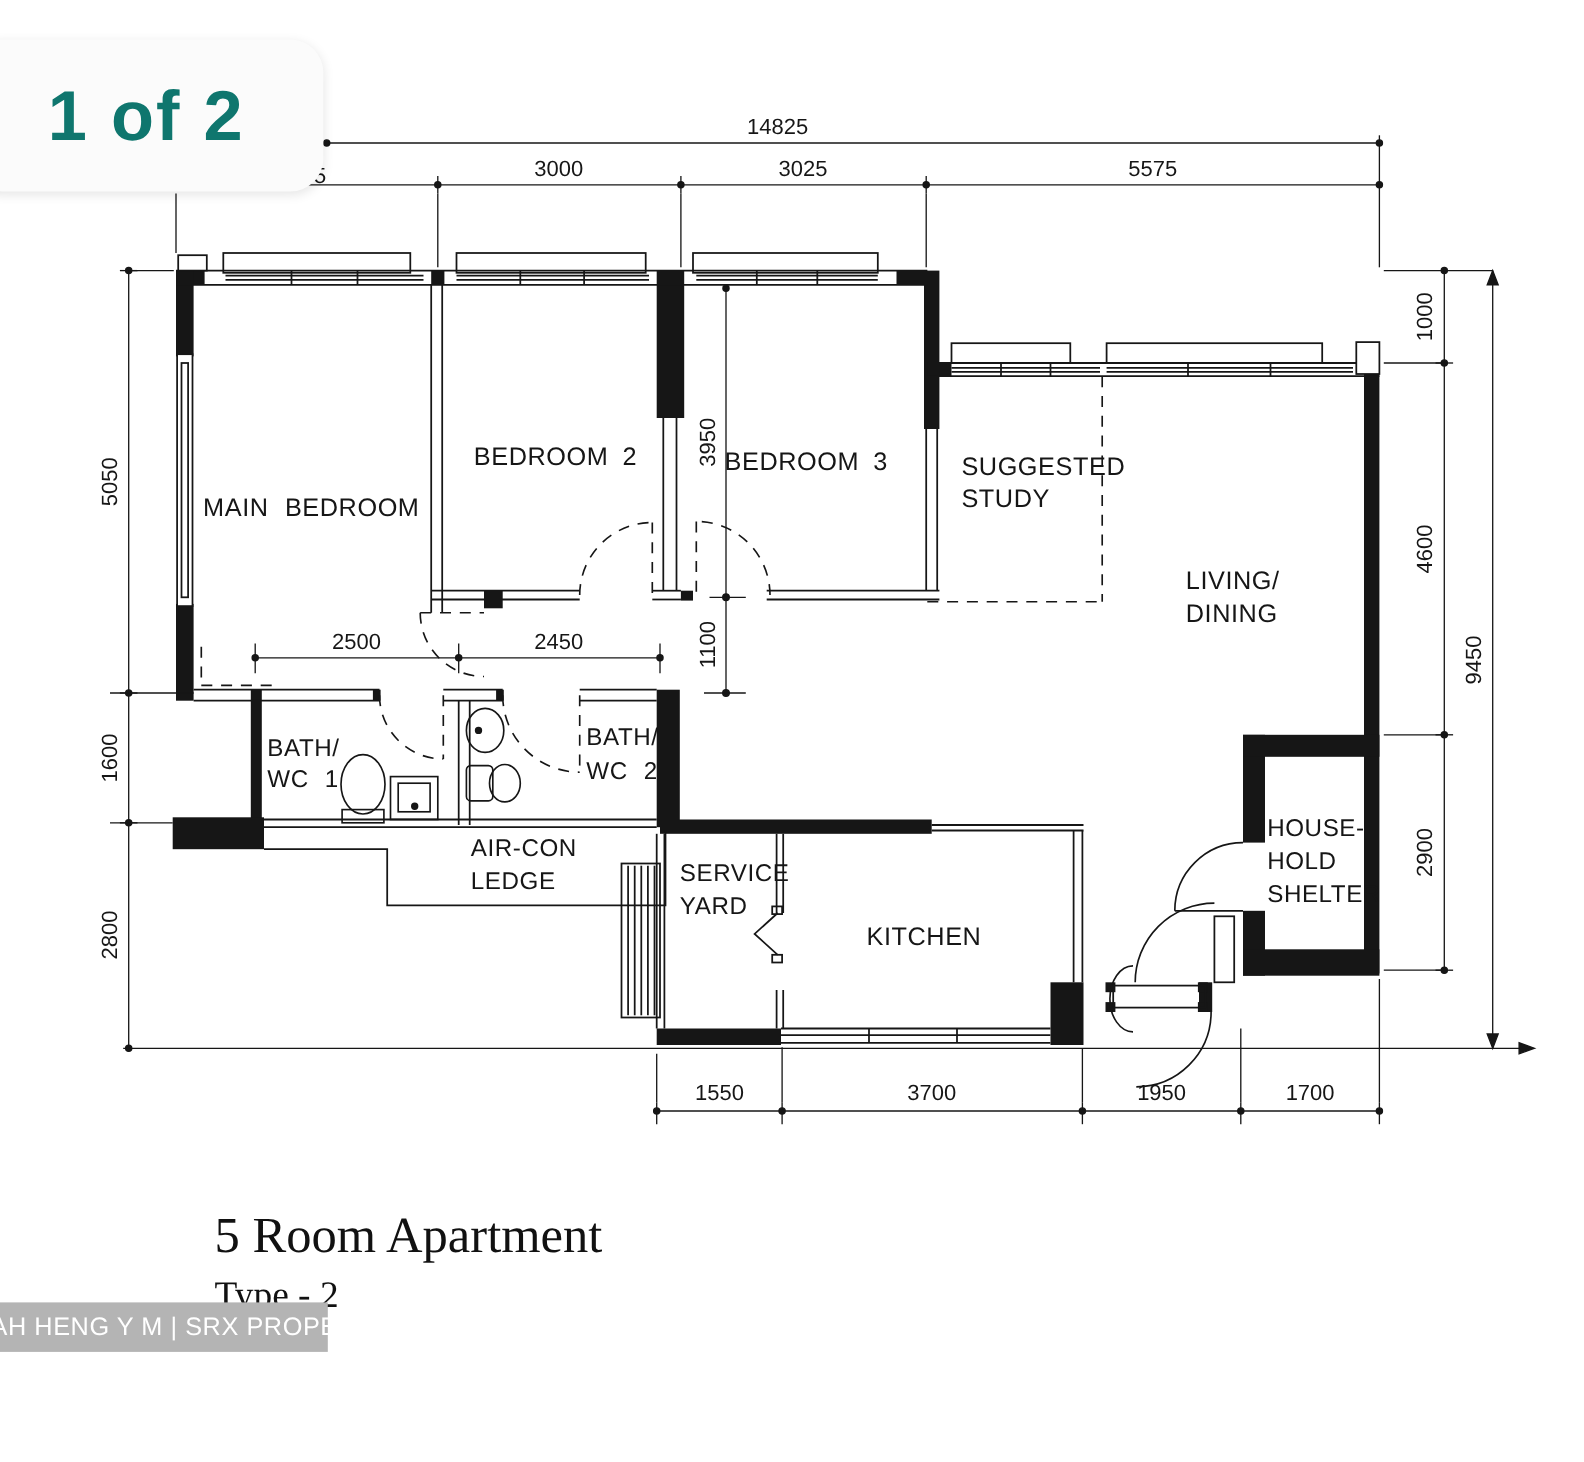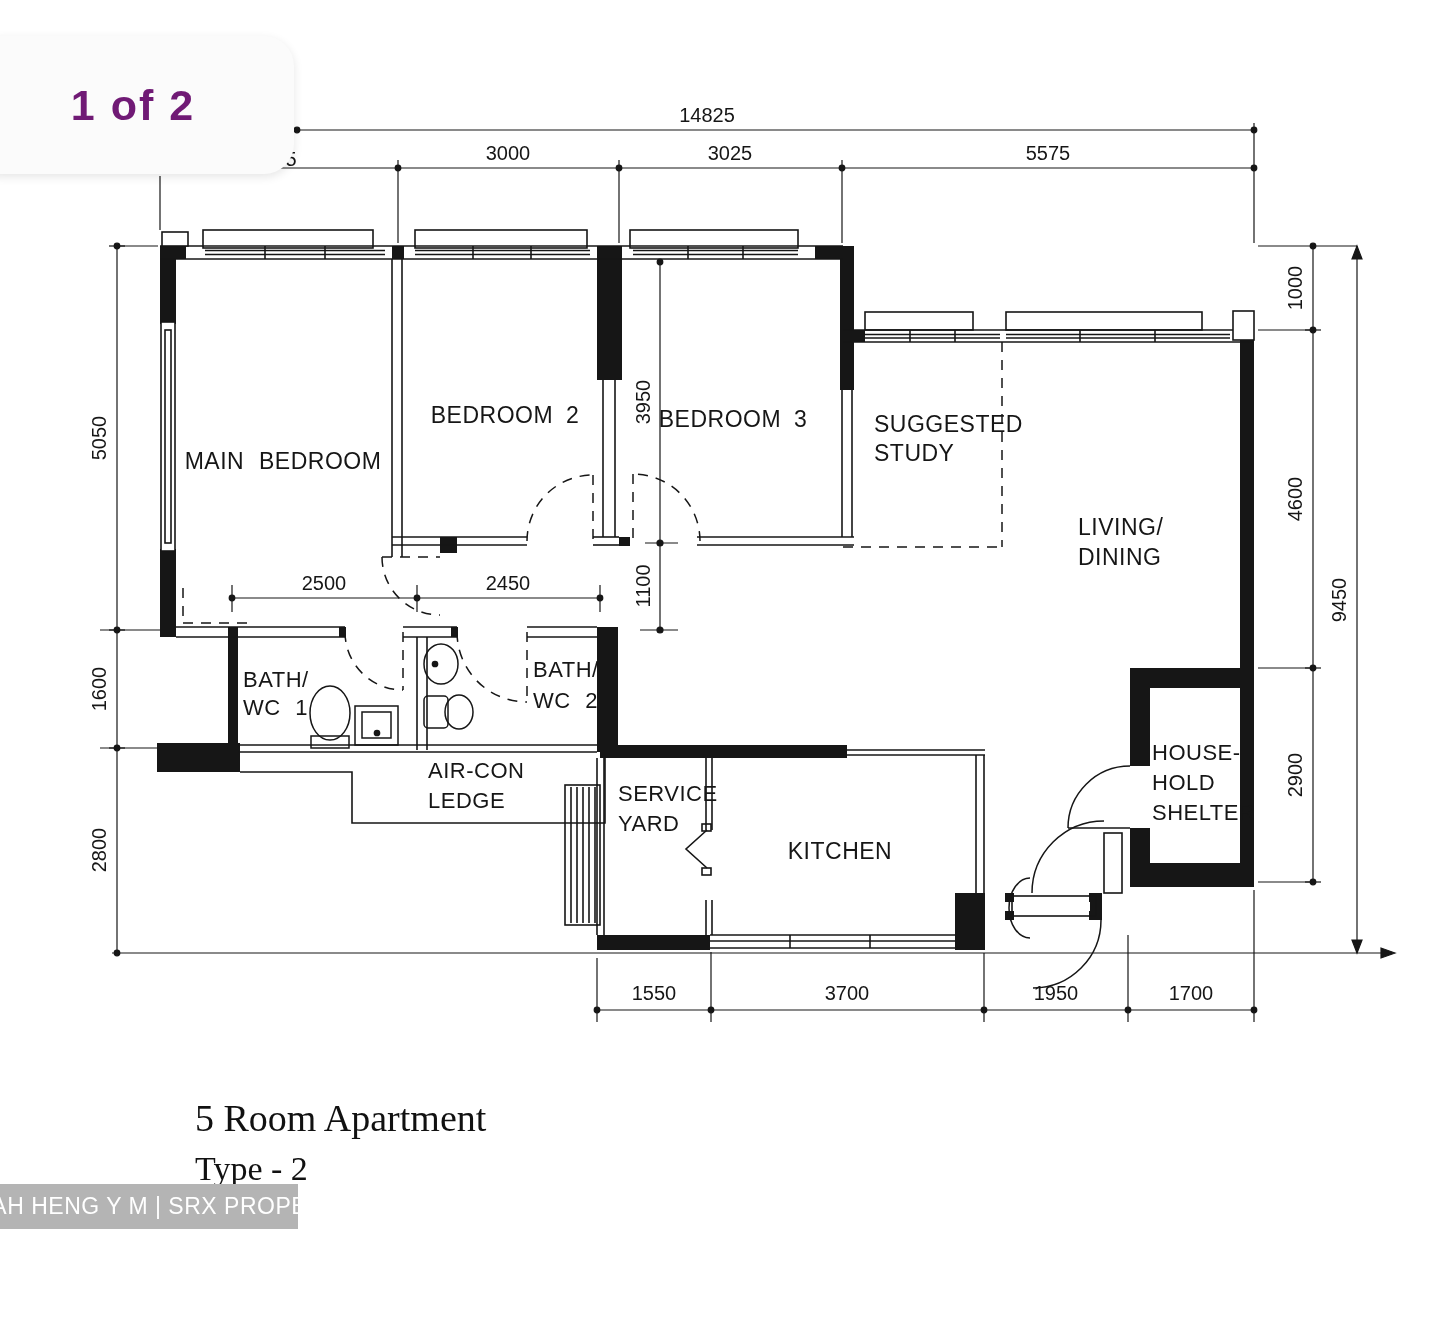--- a/index.html
+++ b/index.html
@@ -6,23 +6,23 @@
   .canvas{position:relative;width:1440px;height:1329px;background:#ffffff;overflow:hidden;
           font-family:"Liberation Sans", sans-serif;}
   svg{position:absolute;left:0;top:0;}
   svg text{fill:#161616;font-family:"Liberation Sans", sans-serif;}
   .dim{font-size:20px;}
   .room{font-size:23px;letter-spacing:0.5px;}
   .room-sm{font-size:22px;letter-spacing:0.5px;}
   .badge{position:absolute;left:-28px;top:36px;width:322px;height:138px;background:#fbfbfb;
          border-radius:30px;box-shadow:0 3px 10px rgba(0,0,0,0.10);
          display:flex;align-items:center;justify-content:center;}
-  .badge span{color:#701a75;font-size:43px;font-weight:bold;letter-spacing:2px;}
+  .badge span{color:#0f766e;font-size:64px;font-weight:bold;letter-spacing:2px;}
   .title-block{position:absolute;left:195px;top:1098px;color:#111;}
-  .title-line1{font-family:"Liberation Serif", serif;font-size:38px;line-height:1.1;}
+  .title-line1{font-family:"Liberation Serif", serif;font-size:46px;line-height:1.1;}
   .title-line2{font-family:"Liberation Serif", serif;font-size:34px;margin-top:10px;}
   .watermark{position:absolute;left:0;top:1184px;width:298px;height:45px;background:#b4b4b4;
              display:flex;align-items:center;justify-content:center;}
   .watermark span{color:#ffffff;font-size:23px;letter-spacing:0.5px;white-space:nowrap;}
 </style>
 </head>
 <body>
 
 <div class="canvas">
 

